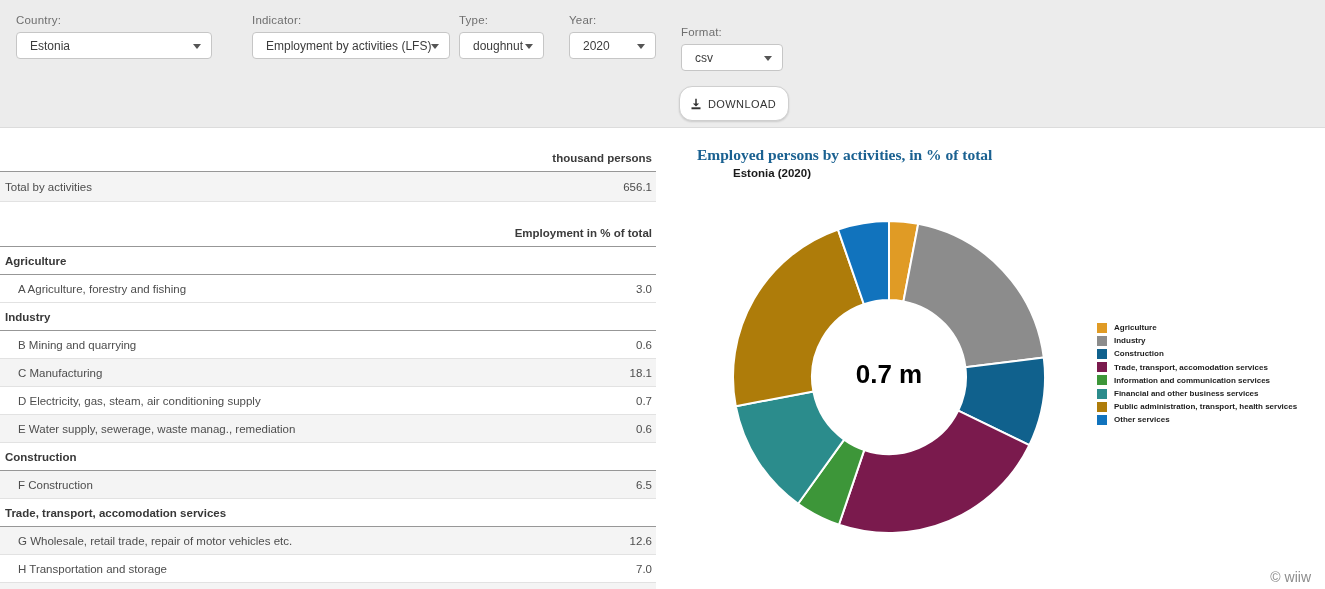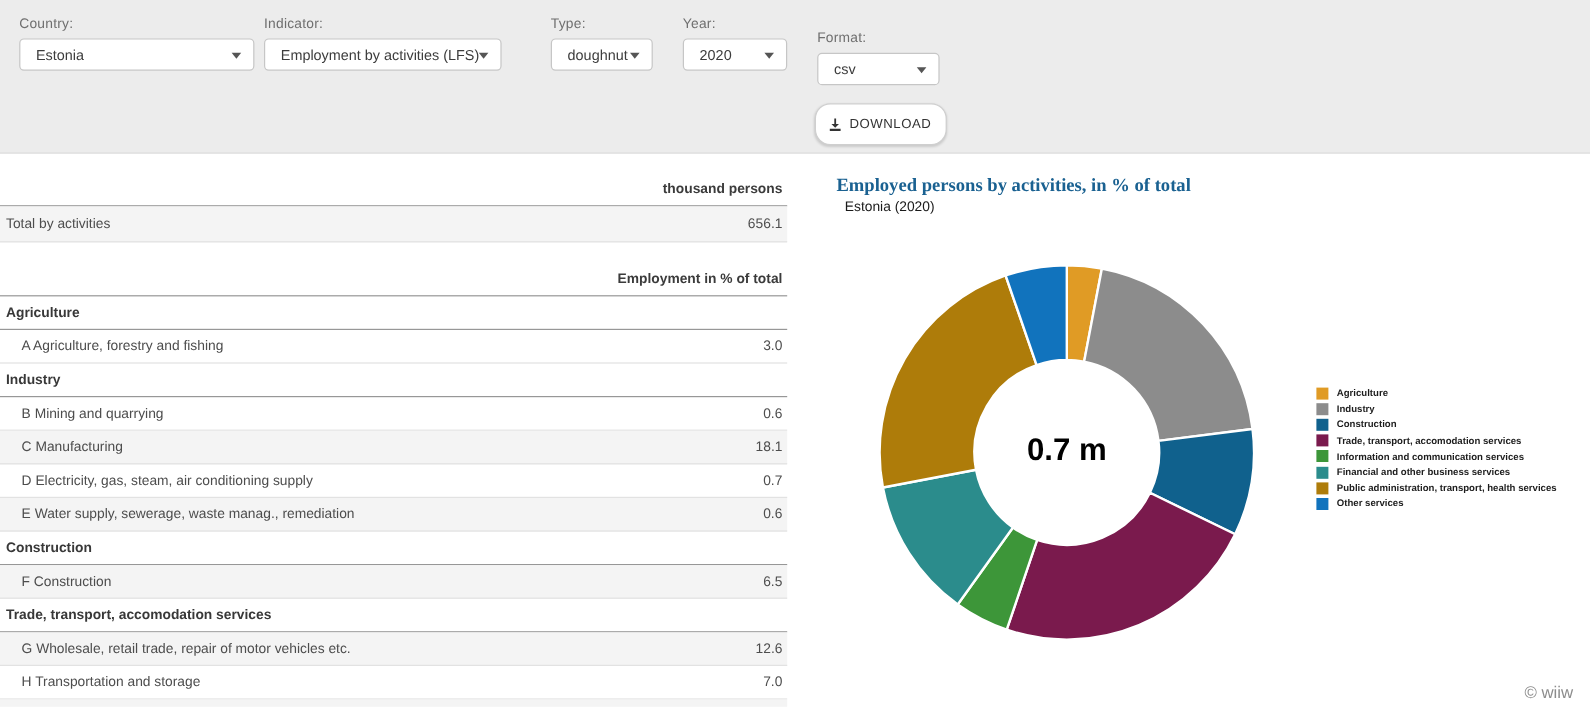--- a/index.html
+++ b/index.html
@@ -47,21 +47,21 @@
   .r-data{height:28px;border-bottom:1px solid #E2E2E2;justify-content:center;}
   .r-data .lbl{padding-left:18px;}
   .r-partial{height:6px;background:#F4F4F4;}
   .shaded{background:#F4F4F4;}
   
   .chart-title{
     position:absolute;left:697px;top:146px;
     font-family:"Liberation Serif", serif;font-weight:bold;font-size:15.5px;color:#1A6191;
   }
   .chart-subtitle{
-    position:absolute;left:704px;top:167px;font-size:11.5px;font-weight:normal;color:#1A1A1A;
+    position:absolute;left:733px;top:167px;font-size:11.5px;font-weight:bold;color:#1A1A1A;
   }
   .donut-svg{position:absolute;left:713px;top:201px;}
   .donut-center{
     position:absolute;left:713px;top:198px;width:352px;height:352px;
     display:flex;align-items:center;justify-content:center;pointer-events:none;
   }
   .donut-center span{font-size:26px;font-weight:bold;color:#000;}
   .legend{position:absolute;left:1097px;top:321px;}
   .legend-item{display:flex;align-items:center;height:13.2px;cursor:pointer;}
   .legend-swatch{width:10px;height:10px;margin-right:7px;flex:0 0 auto;}
@@ -73,21 +73,21 @@
 
 <div class="topbar">
   <div>
       <div class="field" style="left: 16px; top: 14px;">
         <span class="flabel">Country:</span>
         <div class="select" style="width: 196px;">
           <span class="sval">Estonia</span>
           <span class="caret"></span>
         </div>
       </div>
-      <div class="field" style="left: 220px; top: 14px;">
+      <div class="field" style="left: 252px; top: 14px;">
         <span class="flabel">Indicator:</span>
         <div class="select" style="width: 198px;">
           <span class="sval">Employment by activities (LFS)</span>
           <span class="caret"></span>
         </div>
       </div>
       <div class="field" style="left: 459px; top: 14px;">
         <span class="flabel">Type:</span>
         <div class="select" style="width: 85px;">
           <span class="sval">doughnut</span>

